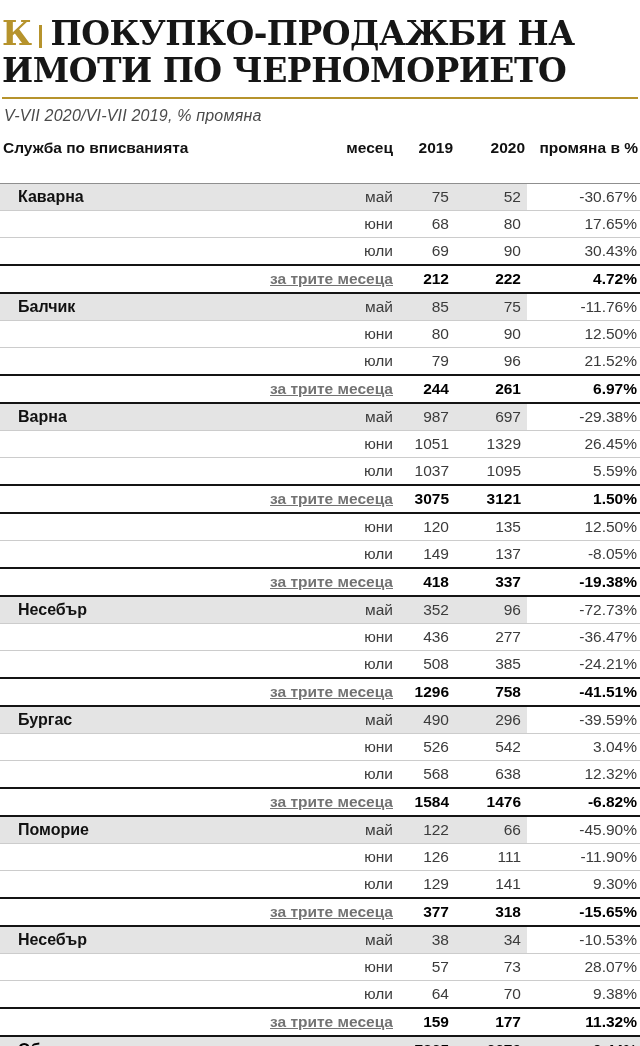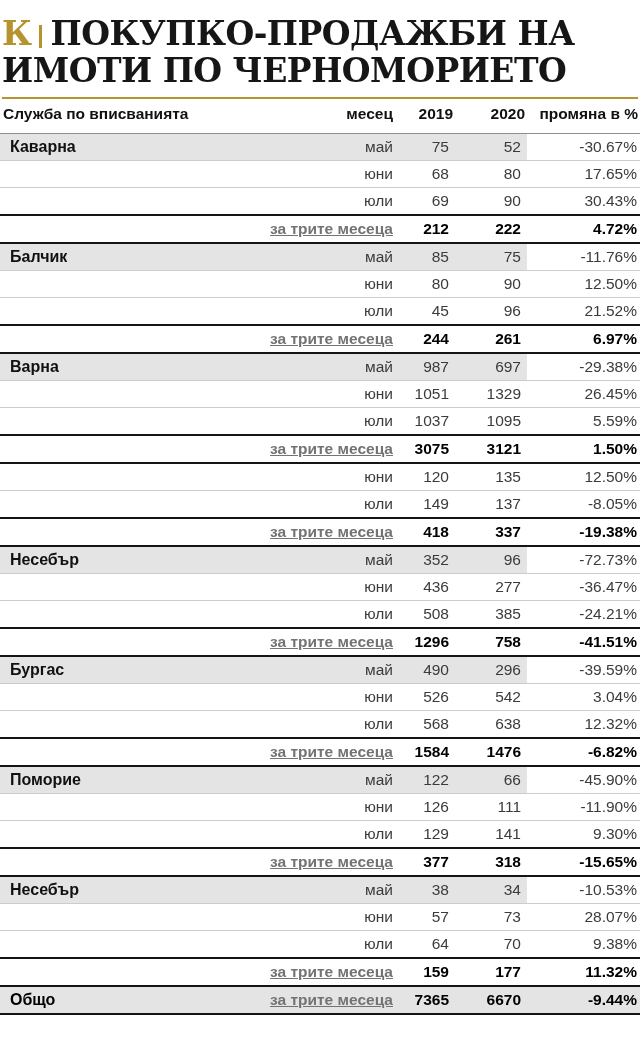--- a/index.html
+++ b/index.html
@@ -41,29 +41,29 @@
   
   table{width:100%;border-collapse:collapse;table-layout:fixed;}
   col.w-town{width:232px;}
   col.w-month{width:161px;}
   col.w-2019{width:62px;}
   col.w-2020{width:72px;}
   col.w-change{width:113px;}
 
   thead th{
     font-size:15.5px;font-weight:bold;color:#111;
-    padding:6px 0 10px 0;text-align:right;
+    padding:6px 0 26px 0;text-align:right;
   }
   thead th.c-town{text-align:left;padding-left:3px;}
   thead th.c-num{padding-right:2px;}
   thead th.c-change{padding-right:2px;}
   thead tr{border-bottom:1px solid #8f8f8f;}
 
   td{font-size:15.5px;height:26px;padding:0;vertical-align:middle;}
-  td.c-town{text-align:left;padding-left:10px;font-weight:bold;font-size:16px;color:#111;}
+  td.c-town{text-align:left;padding-left:18px;font-weight:bold;font-size:16px;color:#111;}
   td.c-month{text-align:right;color:#3b3b3b;}
   td.c-num{text-align:right;color:#3b3b3b;padding-right:6px;}
   td.c-change{text-align:right;color:#3b3b3b;padding-right:3px;}
 
   tr.row-month{border-bottom:1px solid #cccccc;}
   td.shade{background:var(--shade);}
 
   tr.row-total{border-top:2px solid #141414;border-bottom:2px solid #141414;}
   tr.row-total td{font-weight:bold;color:#000000;}
   tr.row-total td.c-month{color:#737373;text-decoration:underline;}
@@ -72,20 +72,21 @@
 <body>
 
 <div class="page">
 
   <header class="masthead">
     <h1>
       <span><span class="logo-k">К</span><span class="logo-divider"></span><span>ПОКУПКО-ПРОДАЖБИ НА</span></span><br>
       <span>ИМОТИ ПО ЧЕРНОМОРИЕТО</span>
     </h1>
     <div class="gold-rule"></div>
+    <div class="subtitle">V-VII 2020/VI-VII 2019, % промяна</div>
   </header>
 
   <table>
     <colgroup>
       <col class="w-town">
         <col class="w-month">
         <col class="w-2019">
         <col class="w-2020">
         <col class="w-change">
     </colgroup>
@@ -137,21 +138,21 @@
         <tr class="row-month">
           <td class="c-town"></td>
           <td class="c-month">юни</td>
           <td class="c-num">80</td>
           <td class="c-num">90</td>
           <td class="c-change">12.50%</td>
         </tr>
         <tr class="row-month">
           <td class="c-town"></td>
           <td class="c-month">юли</td>
-          <td class="c-num">45</td>
+          <td class="c-num">79</td>
           <td class="c-num">96</td>
           <td class="c-change">21.52%</td>
         </tr>
         <tr class="row-total">
           <td class="c-town"></td>
           <td class="c-month">за трите месеца</td>
           <td class="c-num">244</td>
           <td class="c-num">261</td>
           <td class="c-change">6.97%</td>
         </tr>

